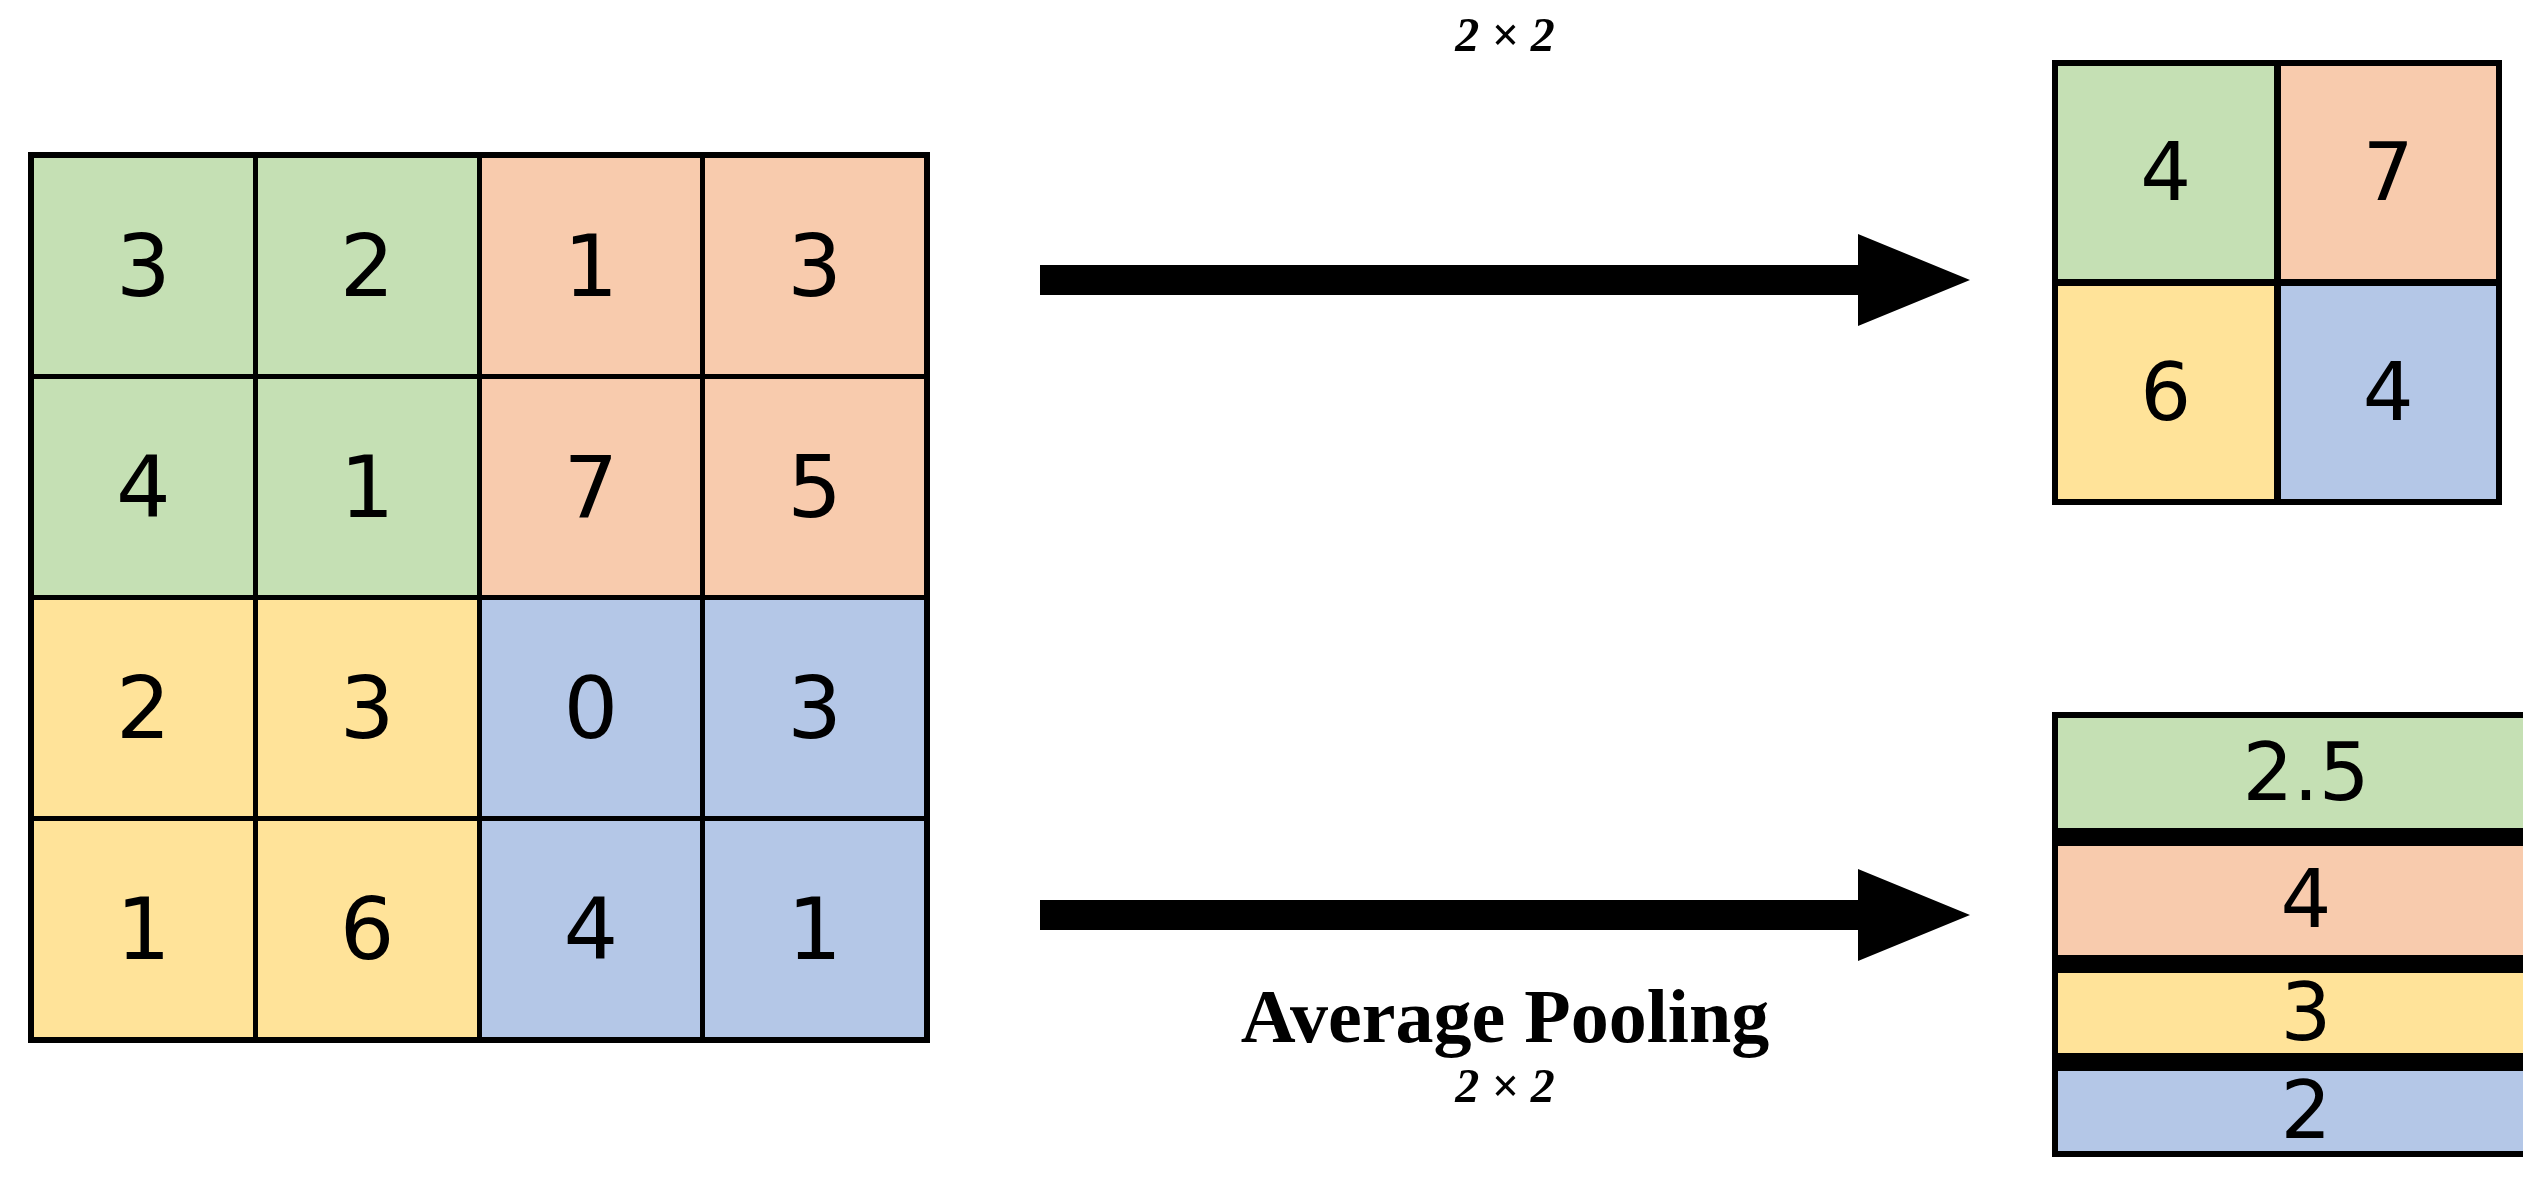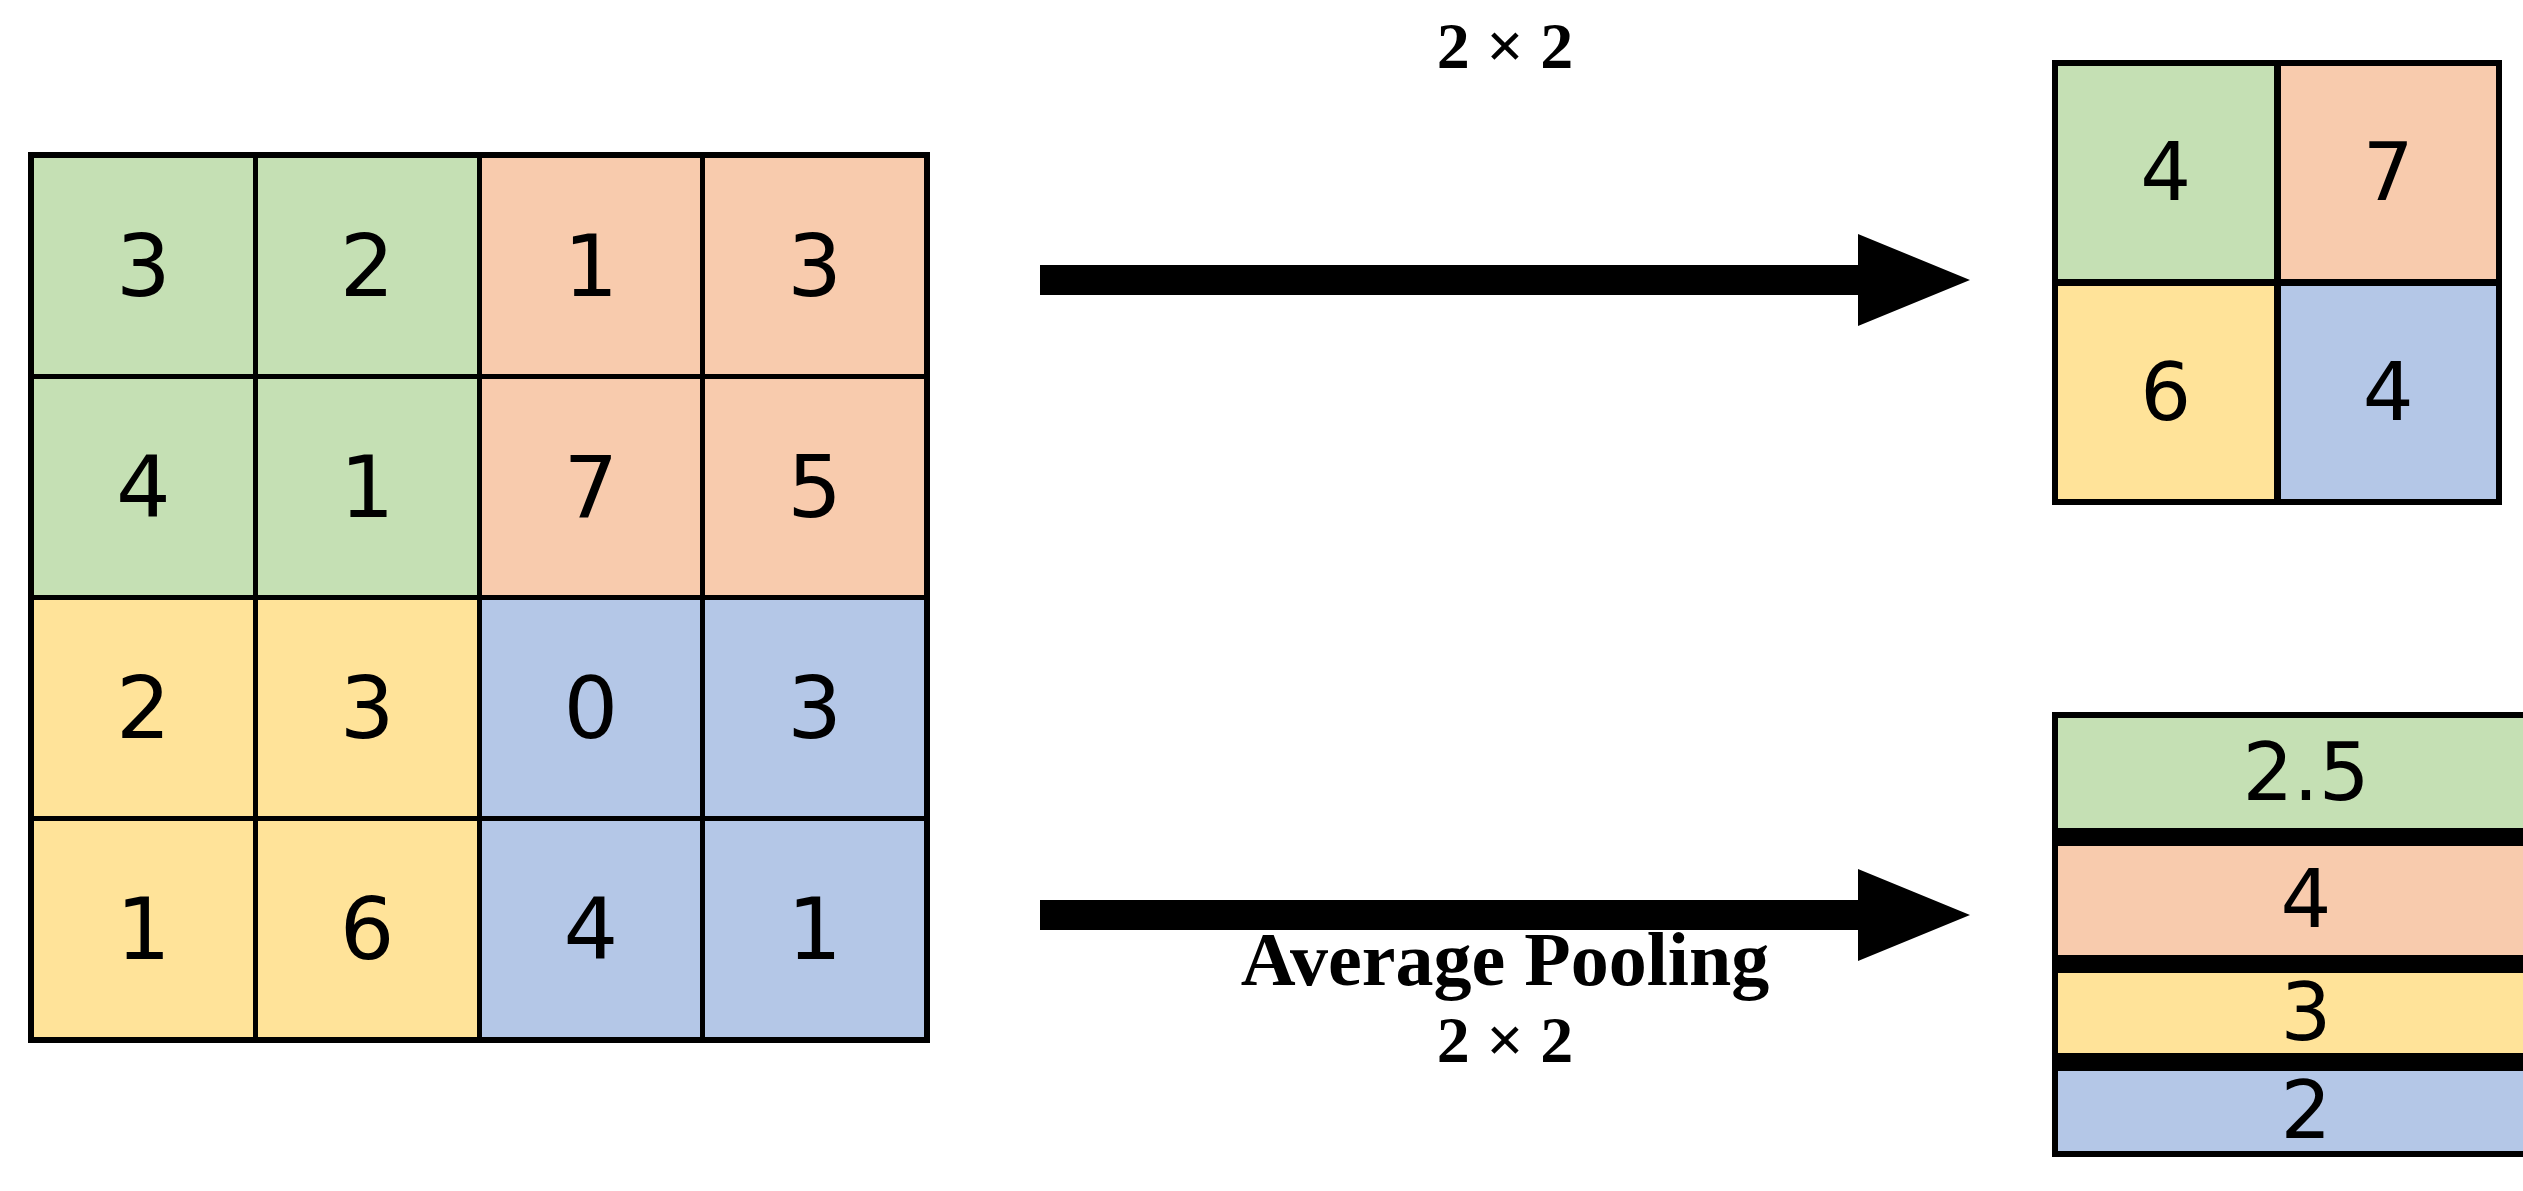--- a/index.html
+++ b/index.html
@@ -82,24 +82,24 @@
   
   .op-label {
     position: absolute;
     text-align: center;
     font-family: "Liberation Serif", "DejaVu Serif", serif;
     font-weight: bold;
     color: #000000;
     user-select: none;
   }
   .op-title { font-size: 76px; line-height: 1.08; white-space: nowrap; }
-  .op-kernel { font-size: 66px; line-height: 1.2; white-space: nowrap; }
+  .op-kernel { font-size: 48px; line-height: 1.2; white-space: nowrap; font-style: italic; }
 
   #maxpool-label { left: 1010px; top: 6px; width: 990px; }
-  #avgpool-label { left: 1010px; top: 918px; width: 990px; }
+  #avgpool-label { left: 1010px; top: 975px; width: 990px; }
 </style>
 </head>
 <body>
 
 <div id="canvas">
 
   <div id="input-matrix" class="matrix">
       <div class="cell c-green">3</div>
       <div class="cell c-green">2</div>
       <div class="cell c-peach">1</div>

